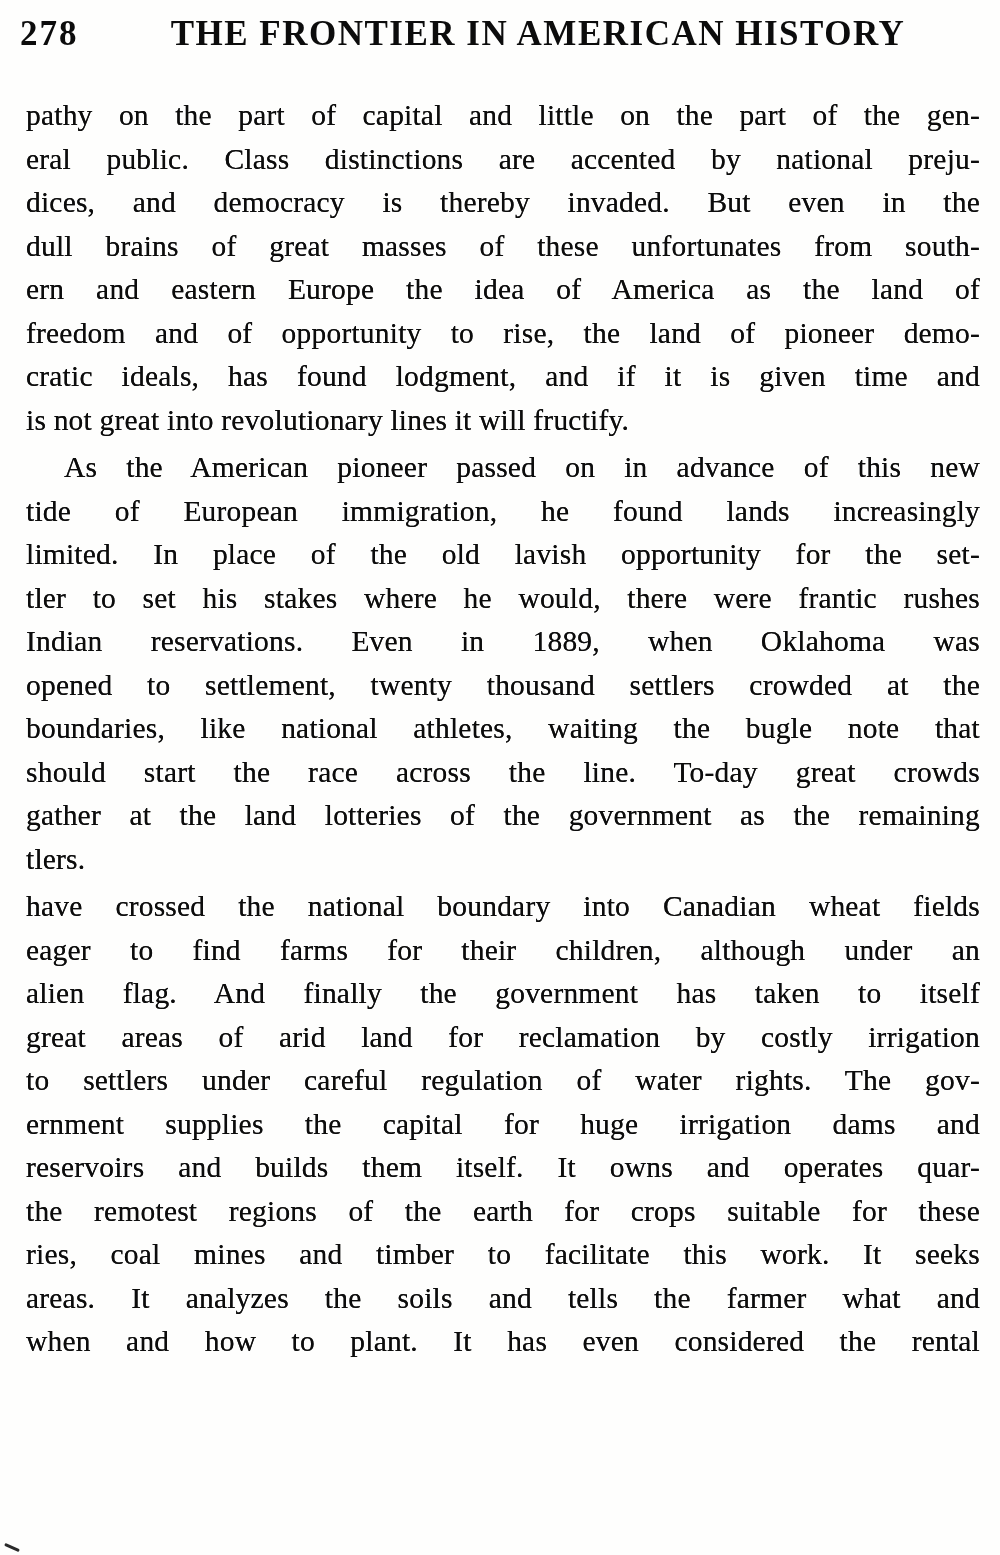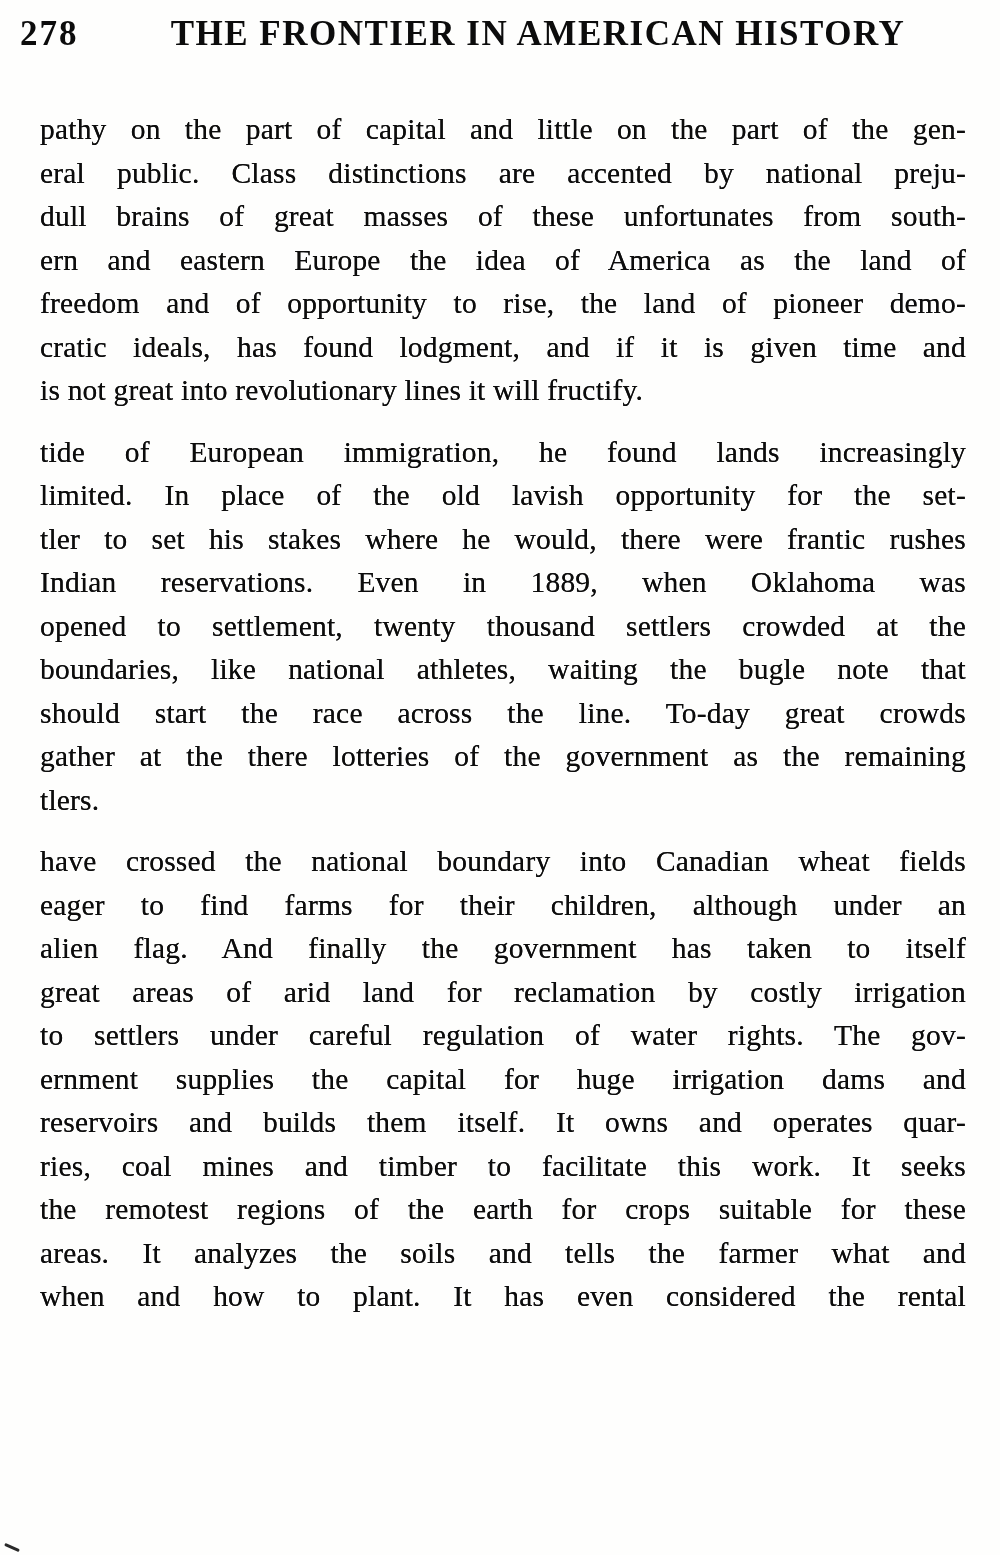--- a/index.html
+++ b/index.html
@@ -41,21 +41,21 @@
     letter-spacing: 1.5px;
     white-space: nowrap;
   }
   .text-block {
     position: absolute;
     top: 90px;
     left: 22px;
     width: 962px;
   }
   .para {
-    margin: 18px;
+    margin: 4px;
     padding: 0;
   }
   .line {
     font-size: 29.5px;
     line-height: 43.5px;
     text-align: justify;
     text-align-last: justify;
     -moz-text-align-last: justify;
     letter-spacing: 0.2px;
     text-shadow: 0 0 0.5px rgba(10,10,10,0.85);
@@ -83,46 +83,48 @@
 <div class="page">
   <header class="running-head">
     <span class="page-num">278</span>
     <span class="running-title">THE FRONTIER IN AMERICAN HISTORY</span>
   </header>
 
   <main class="text-block" id="text-block">
       <div class="para">
         <div class="line">pathy on the part of capital and little on the part of the gen-</div>
         <div class="line">eral public.  Class distinctions are accented by national preju-</div>
+        <div class="line">dices, and democracy is thereby invaded.  But even in the</div>
         <div class="line">dull brains of great masses of these unfortunates from south-</div>
         <div class="line">ern and eastern Europe the idea of America as the land of</div>
         <div class="line">freedom and of opportunity to rise, the land of pioneer demo-</div>
         <div class="line">cratic ideals, has found lodgment, and if it is given time and</div>
         <div class="line last-left">is not great into revolutionary lines it will fructify.</div>
       </div>
       <div class="para">
+        <div class="line indent">As the American pioneer passed on in advance of this new</div>
         <div class="line">tide of European immigration, he found lands increasingly</div>
         <div class="line">limited.  In place of the old lavish opportunity for the set-</div>
         <div class="line">tler to set his stakes where he would, there were frantic rushes</div>
         <div class="line">Indian reservations.  Even in 1889, when Oklahoma was</div>
         <div class="line">opened to settlement, twenty thousand settlers crowded at the</div>
         <div class="line">boundaries, like national athletes, waiting the bugle note that</div>
         <div class="line">should start the race across the line.  To-day great crowds</div>
-        <div class="line">gather at the there lotteries of the government as the remaining</div>
+        <div class="line">gather at the land lotteries of the government as the remaining</div>
         <div class="line last-left">tlers.</div>
       </div>
       <div class="para">
         <div class="line">have crossed the national boundary into Canadian wheat fields</div>
         <div class="line">eager to find farms for their children, although under an</div>
         <div class="line">alien flag.  And finally the government has taken to itself</div>
         <div class="line">great areas of arid land for reclamation by costly irrigation</div>
         <div class="line">to settlers under careful regulation of water rights.  The gov-</div>
         <div class="line">ernment supplies the capital for huge irrigation dams and</div>
         <div class="line">reservoirs and builds them itself.  It owns and operates quar-</div>
+        <div class="line">the remotest regions of the earth for crops suitable for these</div>
         <div class="line">ries, coal mines and timber to facilitate this work.  It seeks</div>
-        <div class="line">the remotest regions of the earth for crops suitable for these</div>
         <div class="line">areas.  It analyzes the soils and tells the farmer what and</div>
         <div class="line">when and how to plant.  It has even considered the rental</div>
       </div>
     </main>
 
   <div class="scan-artifact"></div>
 </div>
 
 </body></html>

